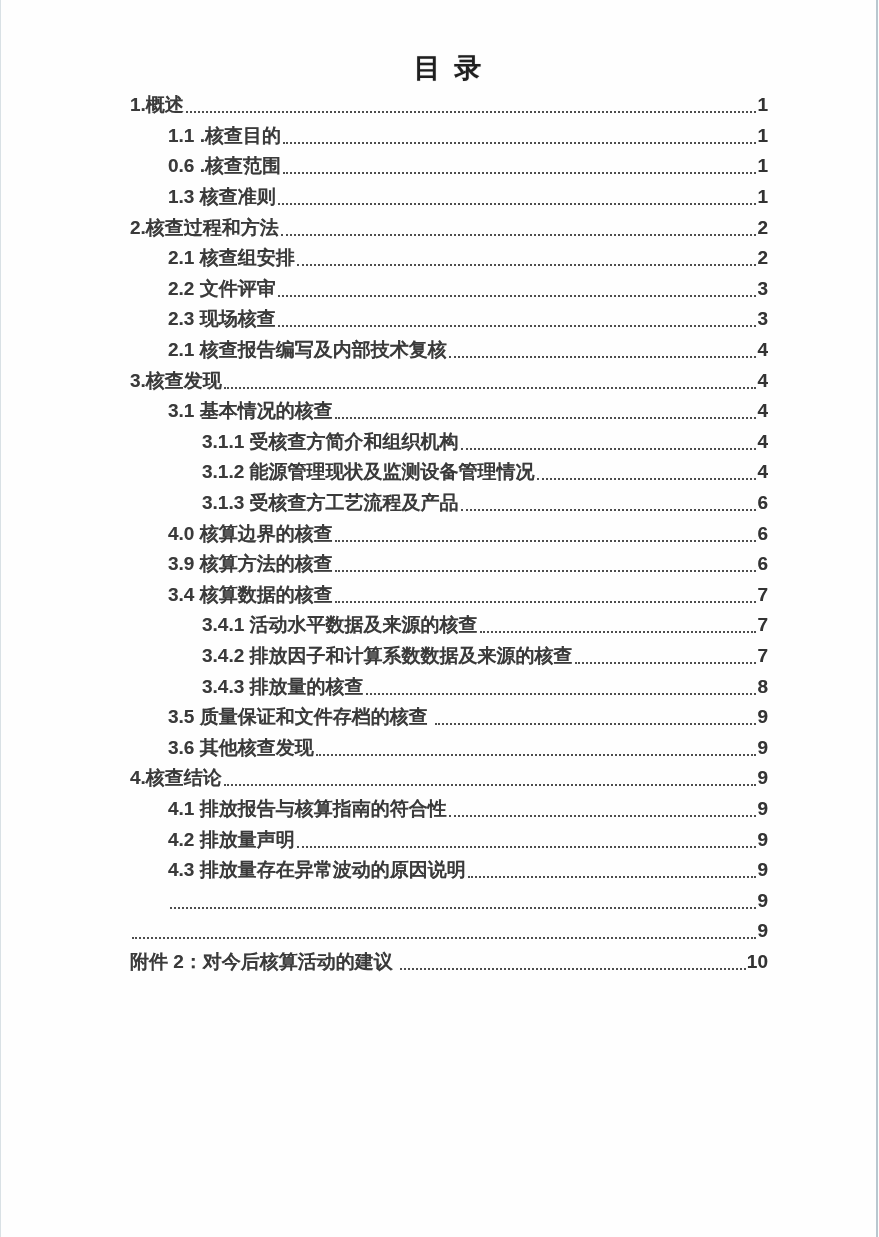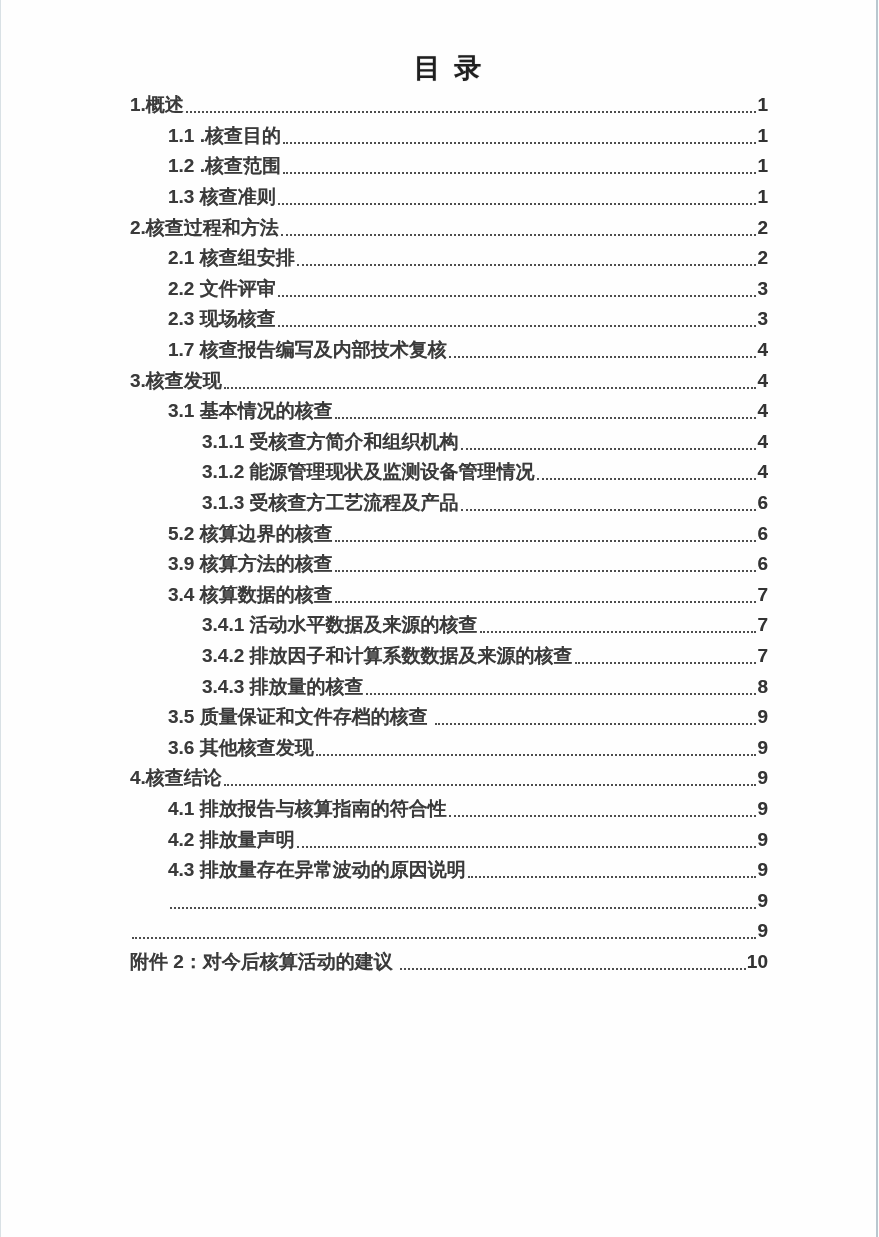--- a/index.html
+++ b/index.html
@@ -97,21 +97,21 @@
     <span class="toc-label">1.概述</span>
     <span class="toc-leader"></span>
     <span class="toc-page">1</span>
   </div>
       <div class="toc-row lvl-2">
     <span class="toc-label">1.1 .核查目的</span>
     <span class="toc-leader"></span>
     <span class="toc-page">1</span>
   </div>
       <div class="toc-row lvl-2">
-    <span class="toc-label">1.2 .核查范围</span>
+    <span class="toc-label">0.6 .核查范围</span>
     <span class="toc-leader"></span>
     <span class="toc-page">1</span>
   </div>
       <div class="toc-row lvl-2">
     <span class="toc-label">1.3 核查准则</span>
     <span class="toc-leader"></span>
     <span class="toc-page">1</span>
   </div>
       <div class="toc-row lvl-1">
     <span class="toc-label">2.核查过程和方法</span>
@@ -127,21 +127,21 @@
     <span class="toc-label">2.2 文件评审</span>
     <span class="toc-leader"></span>
     <span class="toc-page">3</span>
   </div>
       <div class="toc-row lvl-2">
     <span class="toc-label">2.3 现场核查</span>
     <span class="toc-leader"></span>
     <span class="toc-page">3</span>
   </div>
       <div class="toc-row lvl-2">
-    <span class="toc-label">1.7 核查报告编写及内部技术复核</span>
+    <span class="toc-label">2.1 核查报告编写及内部技术复核</span>
     <span class="toc-leader"></span>
     <span class="toc-page">4</span>
   </div>
       <div class="toc-row lvl-1">
     <span class="toc-label">3.核查发现</span>
     <span class="toc-leader"></span>
     <span class="toc-page">4</span>
   </div>
       <div class="toc-row lvl-2">
     <span class="toc-label">3.1 基本情况的核查</span>
@@ -157,21 +157,21 @@
     <span class="toc-label">3.1.2 能源管理现状及监测设备管理情况</span>
     <span class="toc-leader"></span>
     <span class="toc-page">4</span>
   </div>
       <div class="toc-row lvl-3">
     <span class="toc-label">3.1.3 受核查方工艺流程及产品</span>
     <span class="toc-leader"></span>
     <span class="toc-page">6</span>
   </div>
       <div class="toc-row lvl-2">
-    <span class="toc-label">5.2 核算边界的核查</span>
+    <span class="toc-label">4.0 核算边界的核查</span>
     <span class="toc-leader"></span>
     <span class="toc-page">6</span>
   </div>
       <div class="toc-row lvl-2">
     <span class="toc-label">3.9 核算方法的核查</span>
     <span class="toc-leader"></span>
     <span class="toc-page">6</span>
   </div>
       <div class="toc-row lvl-2">
     <span class="toc-label">3.4 核算数据的核查</span>

